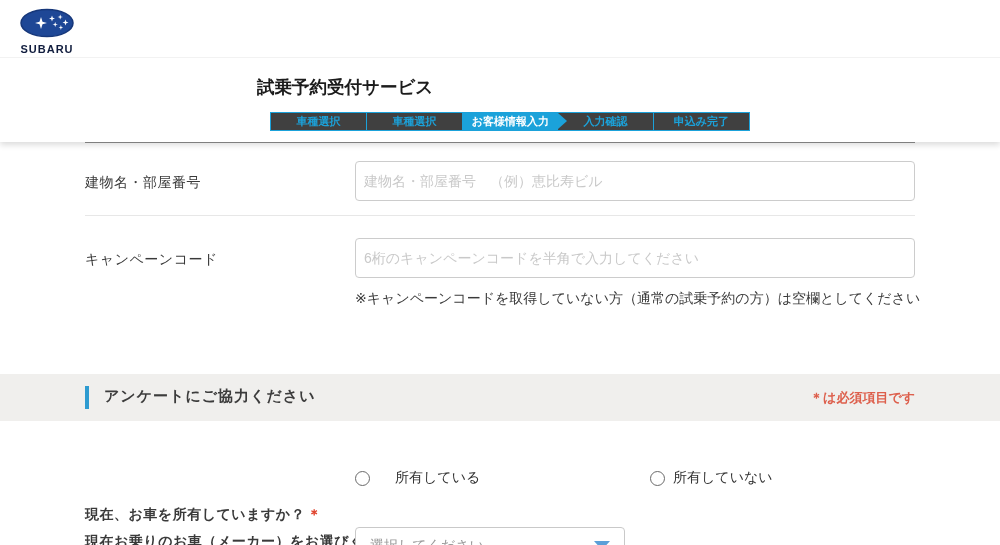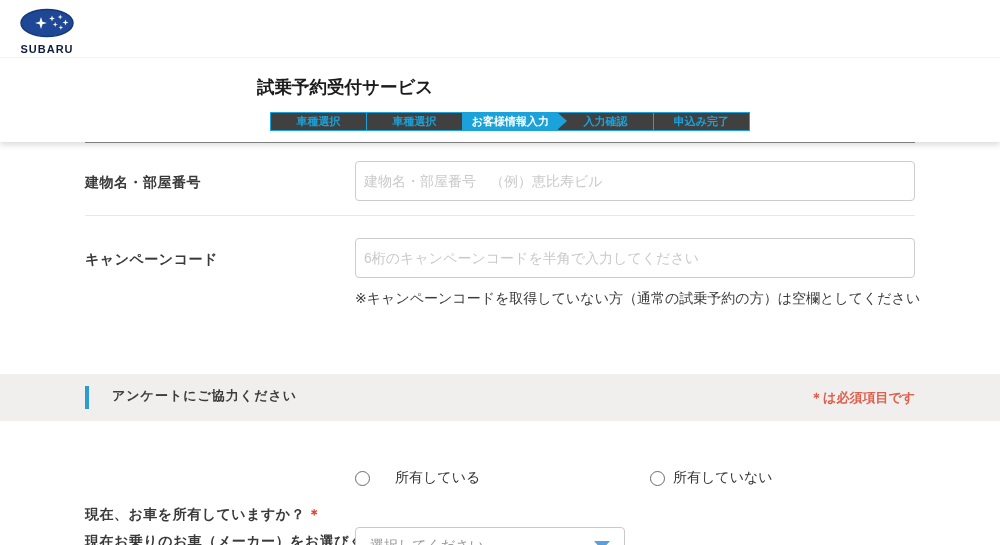--- a/index.html
+++ b/index.html
@@ -22,32 +22,32 @@
   .step:last-child { border-right:none; }
   .step.active { background:#1ba2da; color:#fff; border-right:none; position:relative; z-index:2; }
   .step.active::after { content:""; position:absolute; right:-9px; top:0; width:0; height:0;
           border-top:8.5px solid transparent; border-bottom:8.5px solid transparent; border-left:9px solid #1ba2da; }
 
   
   .content { position:absolute; left:0; top:142px; width:1000px; height:403px; background:#fff; }
   .top-divider { position:absolute; left:85px; top:0; width:830px; height:1px; background:#8f8f8f; }
   .row-divider { position:absolute; left:85px; top:73px; width:830px; height:1px; background:#e7e7e7; }
 
-  .field-label { position:absolute; left:85px; font-size:14px; font-weight:700; color:#3a3a3a; letter-spacing:.5px; }
+  .field-label { position:absolute; left:85px; font-size:14px; font-weight:400; color:#3a3a3a; letter-spacing:.5px; }
   .text-input { position:absolute; left:355px; width:560px; height:40px; border:1px solid #ccc; border-radius:4px;
                 padding:0 8px; font-size:14px; color:#333; outline:none; background:#fff;
                 font-family:"Liberation Sans","DejaVu Sans",sans-serif; }
   .text-input::placeholder { color:#c9c9c9; opacity:1; }
 
   .campaign-note { position:absolute; left:355px; top:146px; width:600px; font-size:14px; font-weight:500;
                    color:#3a3a3a; line-height:21px; }
 
   .section-band { position:absolute; left:0; top:232px; width:1000px; height:47px; background:#f0efed; }
   .accent-bar { position:absolute; left:85px; top:12px; width:4px; height:23px; background:#2e9bd0; }
-  .section-heading { position:absolute; left:112px; top:13px; font-size:13px; font-weight:bold; color:#3c3c3c; letter-spacing:1px; }
+  .section-heading { position:absolute; left:104px; top:13px; font-size:15px; font-weight:bold; color:#3c3c3c; letter-spacing:1px; }
   .required-note { position:absolute; right:85px; top:15px; font-size:13px; font-weight:600; color:#dd5f4c; }
 
   .q-label { position:absolute; left:85px; top:328px; font-size:14px; font-weight:600; color:#3a3a3a; letter-spacing:.5px;margin-top:36px; }
   .req-mark { color:#e0442e; font-weight:bold; margin-left:2px; }
   .radio-option { position:absolute; top:327px; display:flex; align-items:center; gap:8px; cursor:pointer; }
   .radio-option.opt1 { left:355px;gap:25px; }
   .radio-option.opt2 { left:650px; }
   .radio-circle { width:15px; height:15px; border:1px solid #6a6a6a; border-radius:50%; background:#fff; flex:0 0 auto; }
   .radio-text { font-size:14px; font-weight:500; color:#333; }
 

